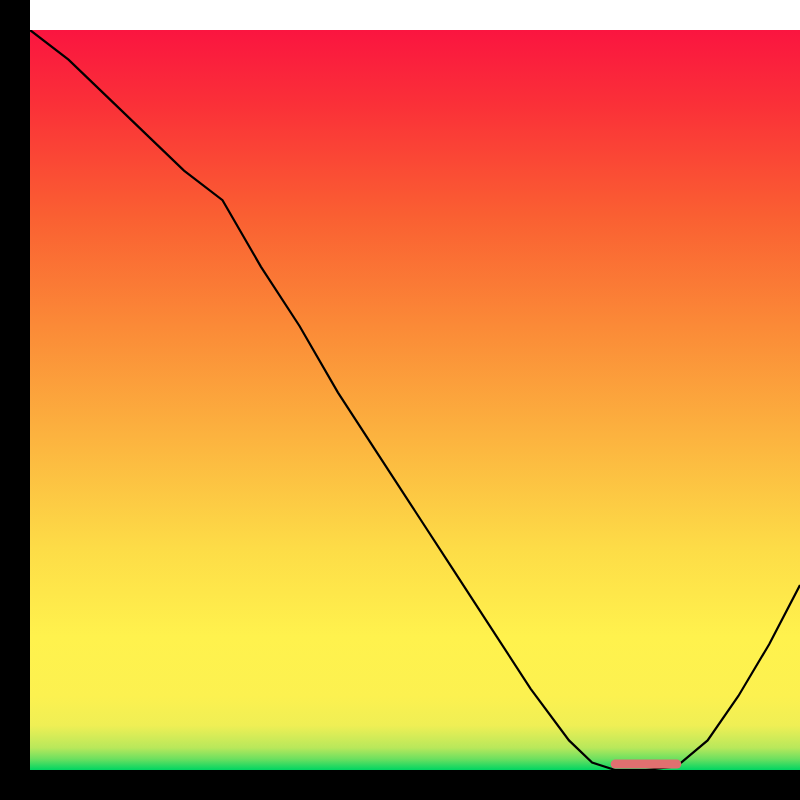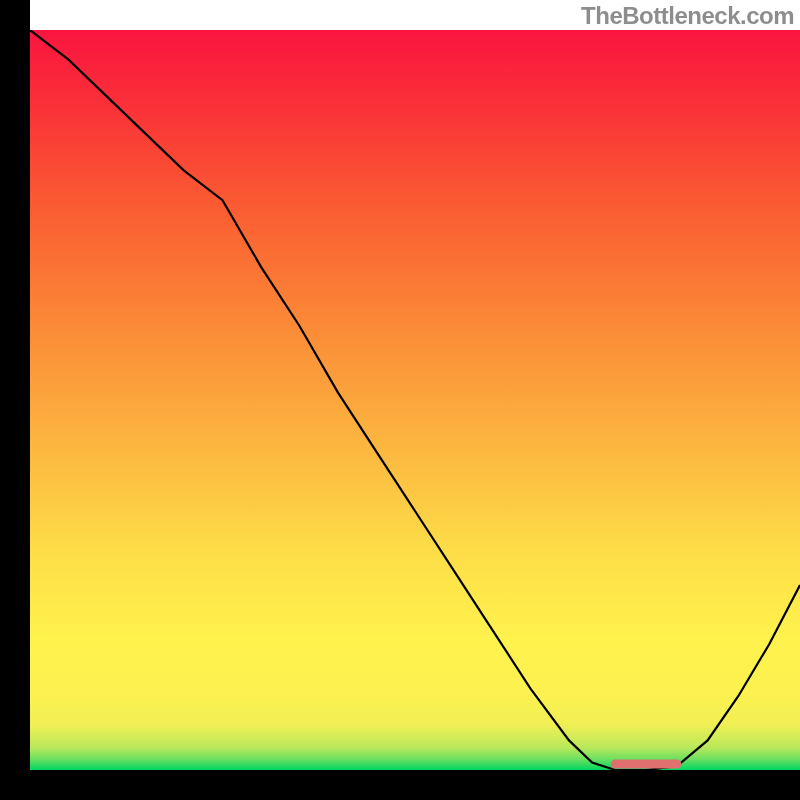--- a/index.html
+++ b/index.html
@@ -36,21 +36,20 @@
     top: 30px;
     width: 770px;
     height: 740px;
   }
 </style>
 </head>
 <body>
 
 <div class="frame">
 
-  <div class="watermark">TheBottleneck.com</div>
 
   <svg class="plot-axes" width="800" height="800">
     <path d="M 15 0 L 15 785 L 800 785" stroke="#000" stroke-width="30" fill="none" stroke-linecap="square"></path>
   </svg>
 
   <svg class="plot-inner" viewBox="0 0 100 100" preserveAspectRatio="none">
     <defs>
 
       <linearGradient id="bg-grad" x1="0" y1="1" x2="0" y2="0">
 

